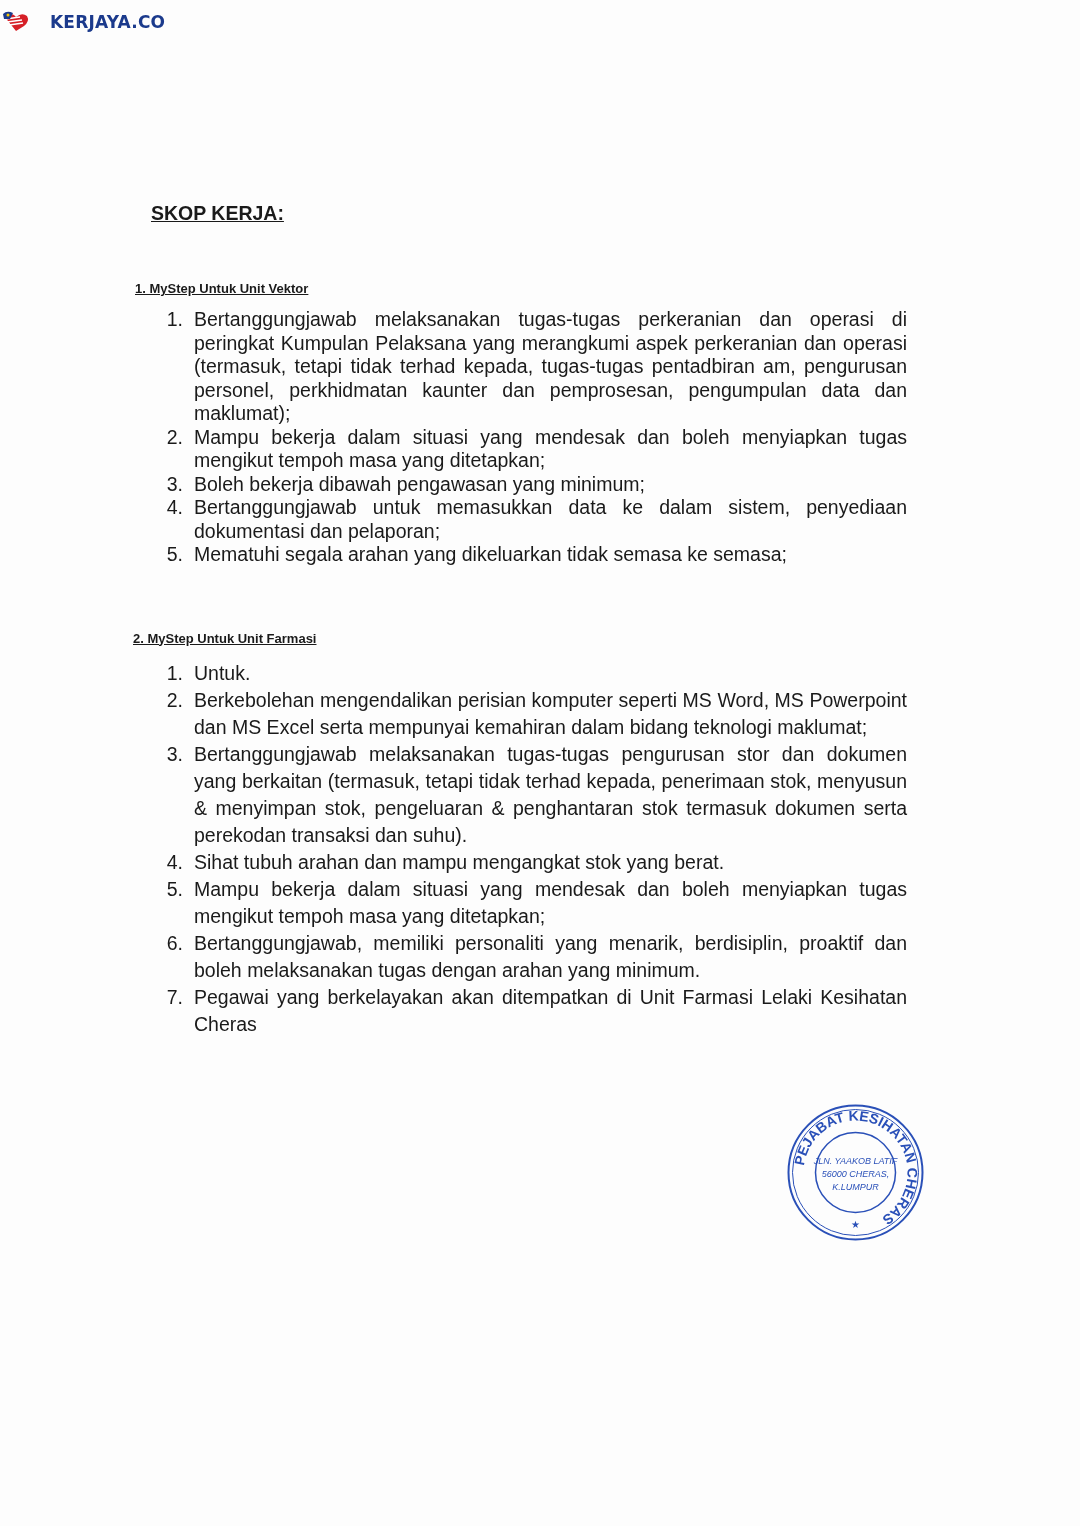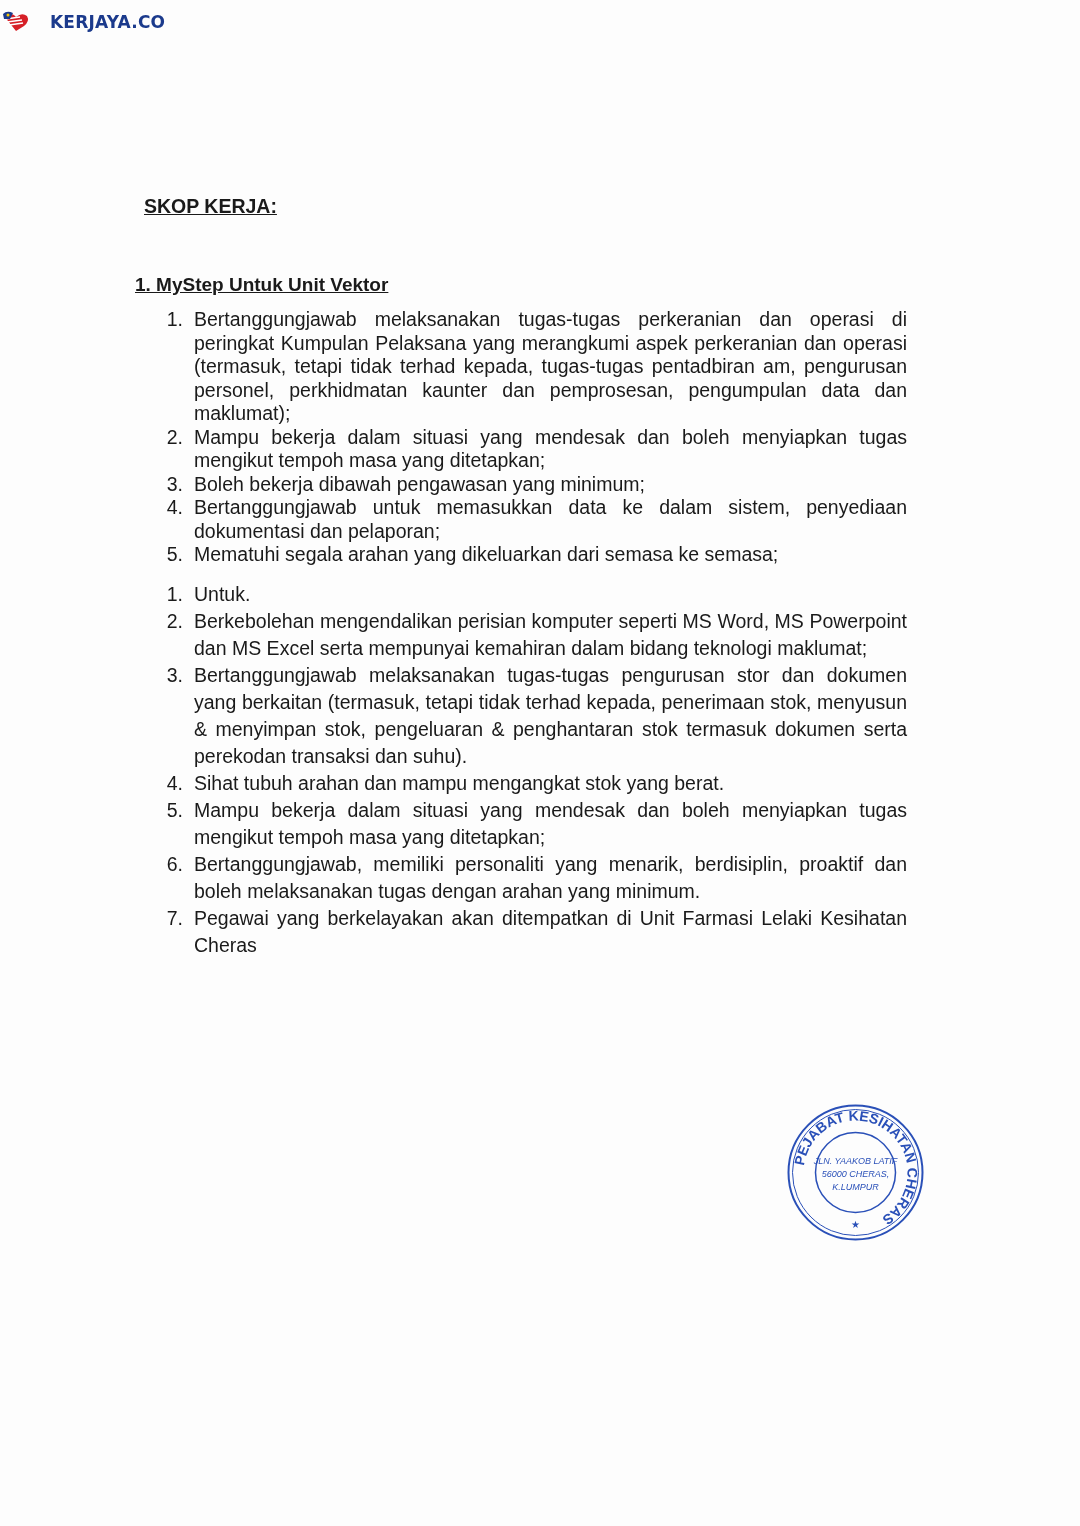--- a/index.html
+++ b/index.html
@@ -1,22 +1,22 @@
 <!DOCTYPE html>
 <html><head>
 <meta charset="utf-8">
 <style>
   html, body { margin:0; padding:0; }
   body { width:1080px; height:1526px; background:#fdfdfd; position:relative; overflow:hidden;
          font-family:"Liberation Sans", sans-serif; color:#1a1a1a; }
   .logo { position:absolute; left:2px; top:10px; display:flex; align-items:flex-end; gap:20px; }
   .logo-text { font-family:"DejaVu Sans", sans-serif; font-weight:bold; color:#1b3a8c; font-size:17px; letter-spacing:0.2px; }
   .page { position:absolute; left:135px; top:186px; width:772px; }
-  .title { font-weight:bold; font-size:19.5px; text-decoration:underline; margin:9px; }
-  .section-title { font-weight:bold; font-size:19px; text-decoration:underline; margin:0; }
+  .title { font-weight:bold; font-size:19.5px; text-decoration:underline; margin:16px; }
+  .section-title { font-weight:bold; font-size:13px; text-decoration:underline; margin:0; }
   ol { margin:0; padding:0; list-style:none; }
   li { display:flex; font-size:19.5px; text-align:justify; }
   li .num { width:59px; flex:0 0 59px; text-align:right; padding-right:11px; box-sizing:border-box; }
   li .txt { flex:1; }
   .s1 li { line-height:23.5px; }
   .s2 li { line-height:27px; }
   .stamp { position:absolute; left:783px; top:1100px; width:145px; height:145px; }
 </style>
 </head>
 <body>
@@ -47,24 +47,25 @@
     <li>
         <span class="num">3.</span>
         <span class="txt">Boleh bekerja dibawah pengawasan yang minimum;</span>
       </li>
     <li>
         <span class="num">4.</span>
         <span class="txt">Bertanggungjawab untuk memasukkan data ke dalam sistem, penyediaan dokumentasi dan pelaporan;</span>
       </li>
     <li>
         <span class="num">5.</span>
-        <span class="txt">Mematuhi segala arahan yang dikeluarkan dari semasa ke semasa;</span>
+        <span class="txt">Mematuhi segala arahan yang dikeluarkan tidak semasa ke semasa;</span>
       </li>
   </ol>
 
+  <h2 class="section-title" style="margin-top:64px; margin-left:-2px;">2. MyStep Untuk Unit Farmasi</h2>
   <ol class="s2" style="margin-top:14px;">
     <li>
         <span class="num">1.</span>
         <span class="txt">Untuk.</span>
       </li>
     <li>
         <span class="num">2.</span>
         <span class="txt">Berkebolehan mengendalikan perisian komputer seperti MS Word, MS Powerpoint dan MS Excel serta mempunyai kemahiran dalam bidang teknologi maklumat;</span>
       </li>
     <li>

